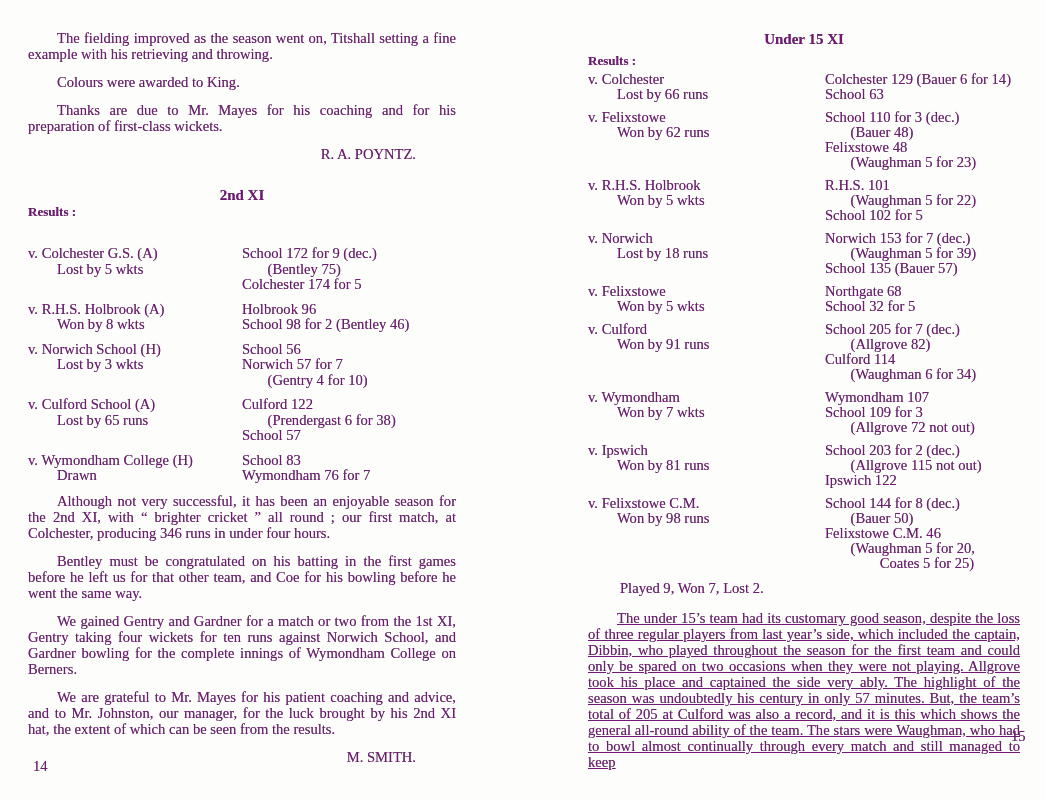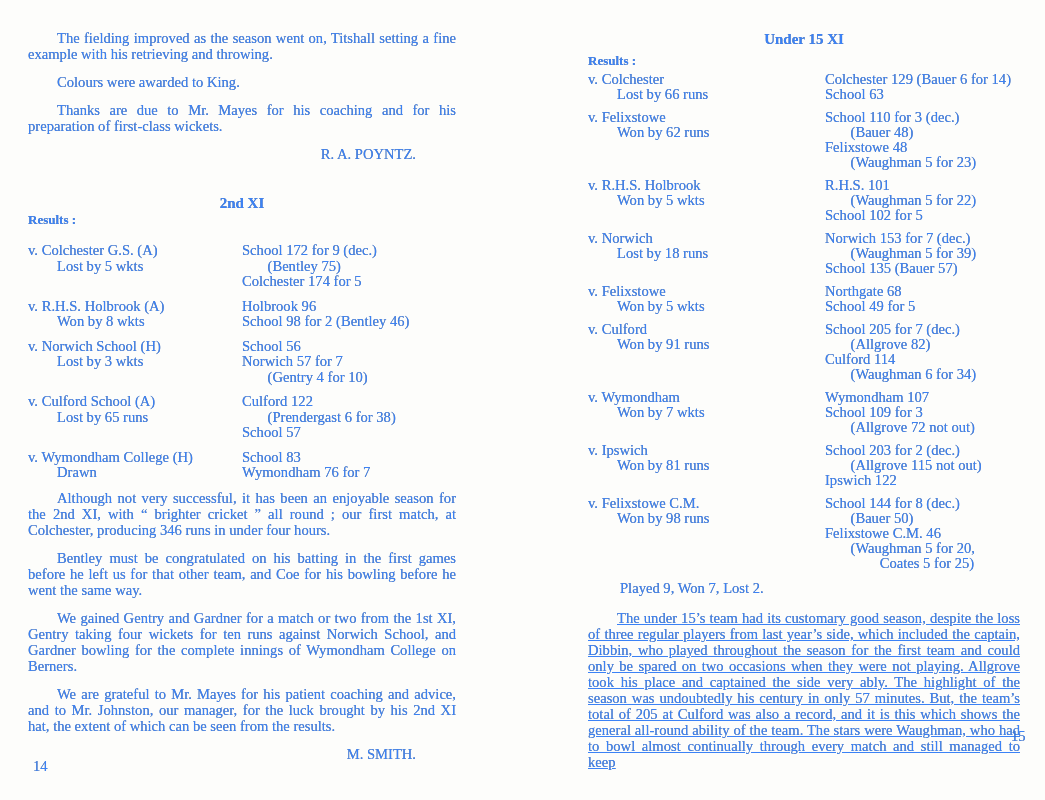--- a/index.html
+++ b/index.html
@@ -2,21 +2,21 @@
 <html><head>
 <meta charset="utf-8">
 <style>
   html, body { margin: 0; padding: 0; background: #e8e8e6; }
   .scan {
     position: relative;
     width: 1045px;
     height: 800px;
     background: #fdfdfb;
     font-family: "Liberation Serif", "DejaVu Serif", serif;
-    color: #3b82f6;
+    color: #701a75;
     overflow: hidden;
     text-shadow: 0 0 0.5px rgba(20,20,20,0.55);
   }
   .page { position: absolute; top: 30px; }
   .page-left  { left: 28px;  width: 428px; }
   .page-right { left: 588px; width: 432px; }
 
   .body-par {
     font-size: 14.6px;
     line-height: 16px;
@@ -31,30 +31,30 @@
     margin: 4px 0 0 0;
   }
   .sig-top { margin-top: 6px; }
   .section-head {
     font-weight: bold;
     font-size: 15px;
     line-height: 18px;
     margin: 0;
     text-align: center;
   }
-  .head-gap { margin-top: 31px; }
+  .head-gap { margin-top: 23px; }
   .results-label {
     font-weight: bold;
     font-size: 13px;
     line-height: 16px;
     margin: 0 0 3px 0;
   }
   .page-right .section-head { margin-bottom: 5px; }
 
-  .results-list { margin-top: 15px; }
+  .results-list { margin-top: 26px; }
   .page-right .results-list { margin-top: 0; }
 
   .match-row {
     display: flex;
     font-size: 14.6px;
     line-height: 15.5px;
     margin-bottom: 9px;
   }
   .page-right .match-row { line-height: 15px; margin-bottom: 8px; gap: 20px; }
   .match-left { flex: none; width: 214px; }
@@ -196,21 +196,21 @@
        (Waughman 5 for 39)
 School 135 (Bauer 57)</div>
         </div>
 
         <div class="match-row">
           <div class="match-left">
             <div class="opponent">v. Felixstowe</div>
             <div class="outcome">Won by 5 wkts</div>
           </div>
           <div class="match-scores">Northgate 68
-School 49 for 5</div>
+School 32 for 5</div>
         </div>
 
         <div class="match-row">
           <div class="match-left">
             <div class="opponent">v. Culford</div>
             <div class="outcome">Won by 91 runs</div>
           </div>
           <div class="match-scores">School 205 for 7 (dec.)
        (Allgrove 82)
 Culford 114

